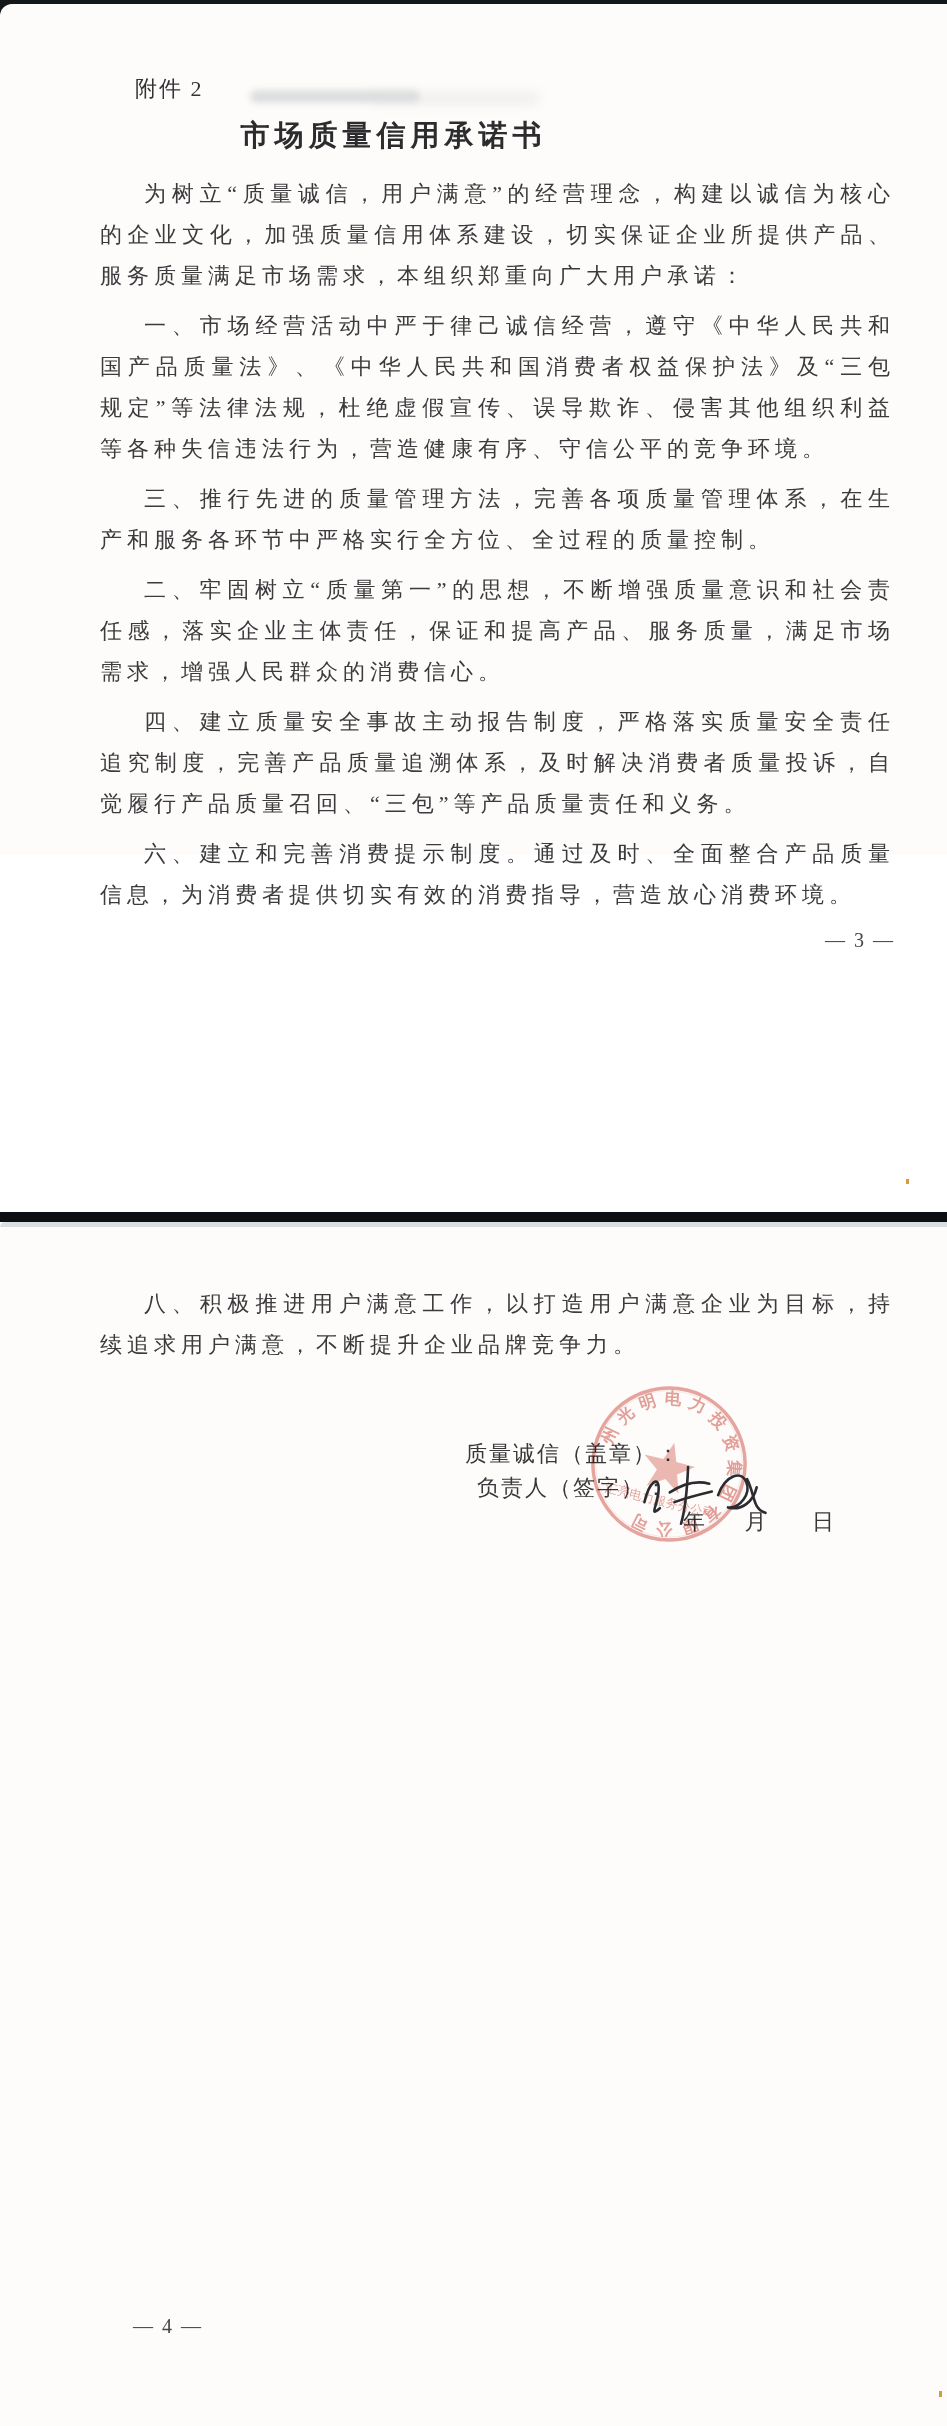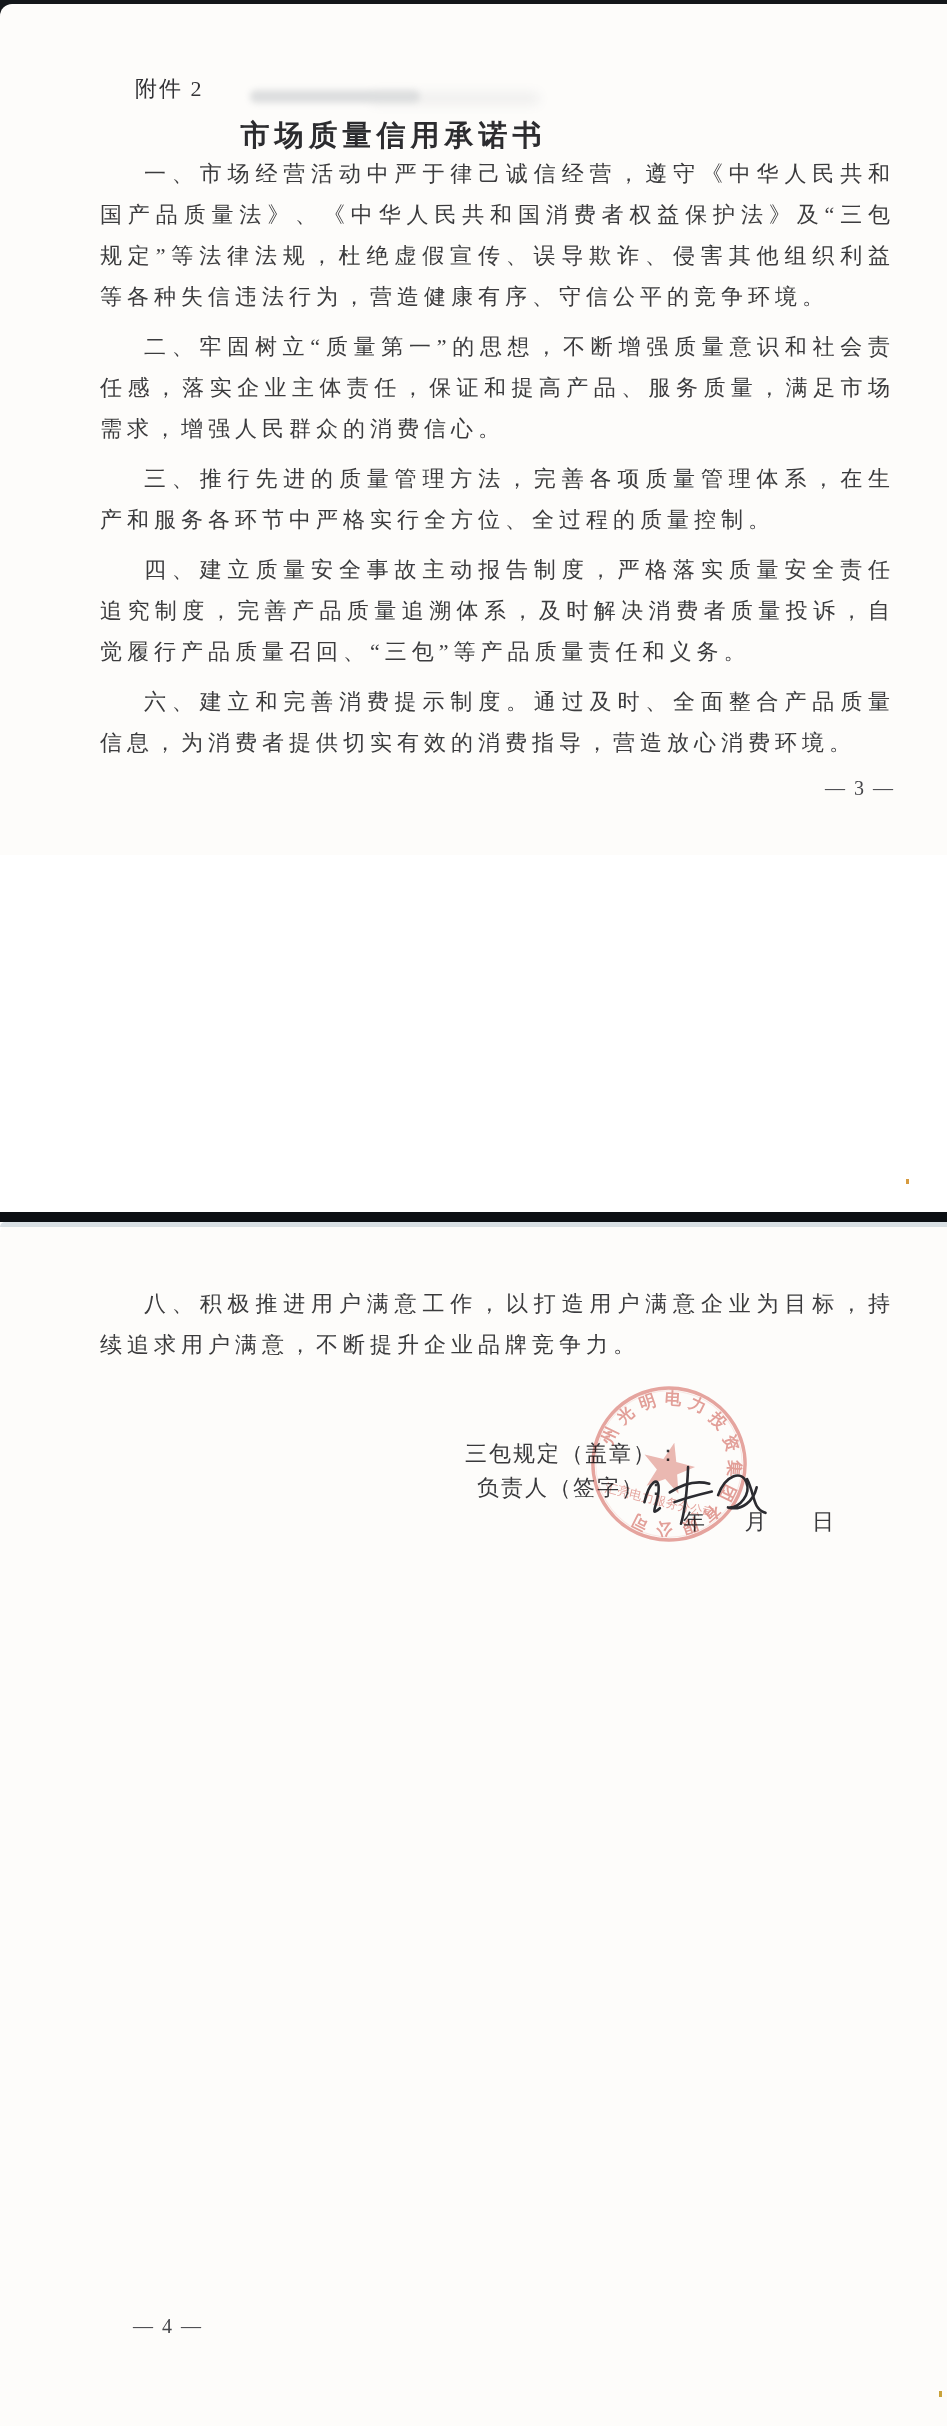--- a/index.html
+++ b/index.html
@@ -58,23 +58,24 @@
 
 <div id="top-band" class="edge-band"></div>
 <div id="divider-band" class="edge-band"></div>
 
 <div id="page1" class="page">
   <div class="smudge"></div>
   <div class="p1-inner">
     <div class="attach-label">附件 2</div>
     <h1 class="doc-title">市场质量信用承诺书</h1>
     <div class="body-text">
+      <p class="first">为树立“质量诚信，用户满意”的经营理念，构建以诚信为核心的企业文化，加强质量信用体系建设，切实保证企业所提供产品、服务质量满足市场需求，本组织郑重向广大用户承诺：</p>
       <p>一、市场经营活动中严于律己诚信经营，遵守《中华人民共和国产品质量法》、《中华人民共和国消费者权益保护法》及“三包规定”等法律法规，杜绝虚假宣传、误导欺诈、侵害其他组织利益等各种失信违法行为，营造健康有序、守信公平的竞争环境。</p>
+      <p>三、推行先进的质量管理方法，完善各项质量管理体系，在生产和服务各环节中严格实行全方位、全过程的质量控制。</p>
       <p>二、牢固树立“质量第一”的思想，不断增强质量意识和社会责任感，落实企业主体责任，保证和提高产品、服务质量，满足市场需求，增强人民群众的消费信心。</p>
-      <p>三、推行先进的质量管理方法，完善各项质量管理体系，在生产和服务各环节中严格实行全方位、全过程的质量控制。</p>
       <p>四、建立质量安全事故主动报告制度，严格落实质量安全责任追究制度，完善产品质量追溯体系，及时解决消费者质量投诉，自觉履行产品质量召回、“三包”等产品质量责任和义务。</p>
       <p>六、建立和完善消费提示制度。通过及时、全面整合产品质量信息，为消费者提供切实有效的消费指导，营造放心消费环境。</p>
     </div>
     <div class="pagenum-right">— 3 —</div>
   </div>
 </div>
 
 <div id="page2" class="page">
   <div class="page2-tint"></div>
 
@@ -102,21 +103,21 @@
       <path d="M14 44 C20 24 31 17 29 33 C27 48 17 60 29 51"></path>
       <path d="M40 36 C54 28 68 26 80 30"></path>
       <path d="M60 12 C58 30 55 52 49 68"></path>
       <path d="M44 46 C58 42 70 40 82 38"></path>
       <path d="M88 42 C97 22 113 19 117 31 C121 43 109 57 97 55 C111 60 123 50 127 37"></path>
       <path d="M118 28 C125 44 121 58 134 63"></path>
     </g>
   </svg>
 
   <div class="sig-block">
-    <div class="sig-line">三包规定（盖章）：</div>
+    <div class="sig-line">质量诚信（盖章）：</div>
     <div class="sig-line indent">负责人（签字）：</div>
     <div class="sig-line date-line">
       <span class="d">年</span>
       <span class="d m">月</span>
       <span class="d dd">日</span>
     </div>
   </div>
 
   <div class="pagenum-left">— 4 —</div>
 

